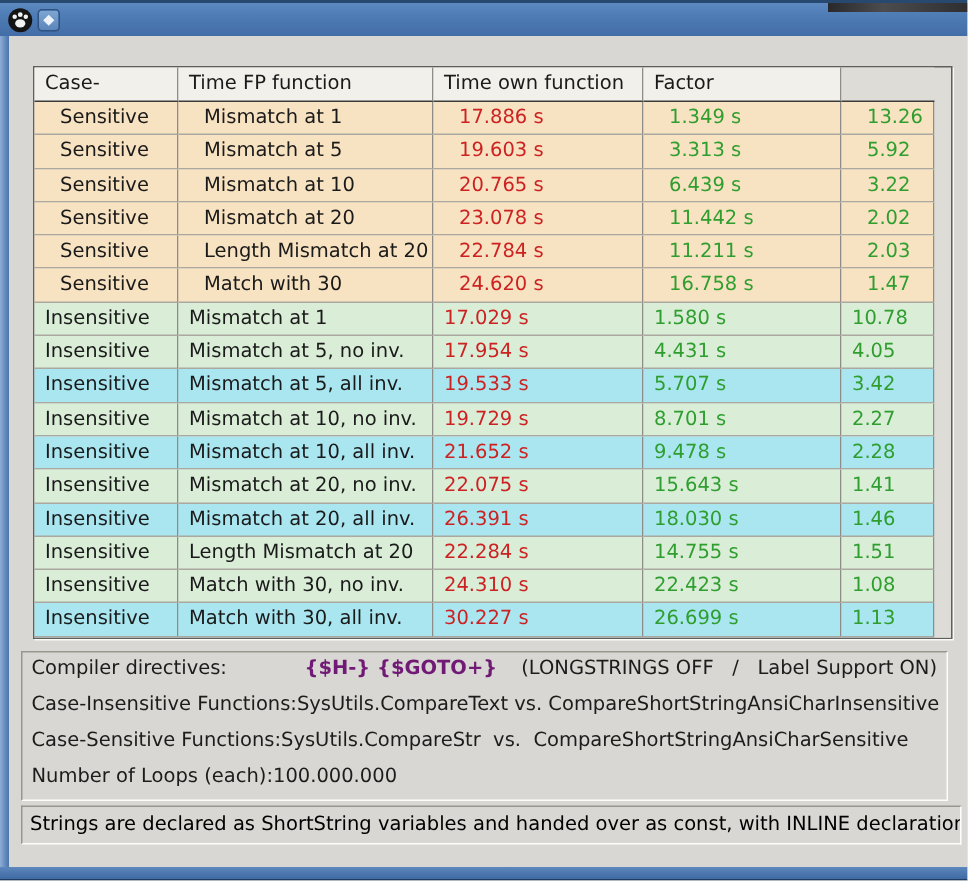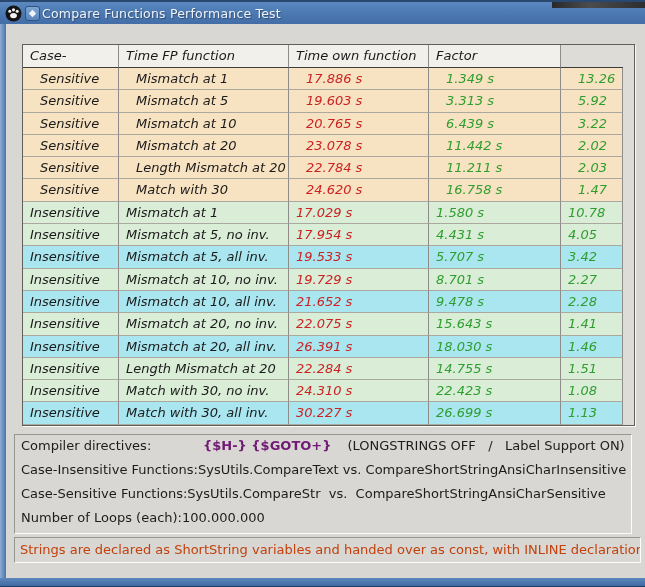--- a/index.html
+++ b/index.html
@@ -37,21 +37,21 @@
     position:absolute;left:0;top:578px;width:645px;height:9px;
     background:linear-gradient(180deg,#5d88bd,#3e69a2);
     border-bottom:1px solid #1f3c63;box-sizing:border-box;
   }
   
   .grid{
     position:absolute;left:22px;top:44px;width:613px;height:382px;
     border:1px solid #5f5f5c;background:#dedcd7;box-sizing:border-box;
     box-shadow:1px 1px 0 #fbfaf6;
   }
-  .g-row{display:grid;grid-template-columns:96px 170px 140px 132px 62px 1fr;height:22.3px;font-style:italic;}
+  .g-row{display:grid;grid-template-columns:96px 170px 140px 132px 62px 1fr;height:22.3px;}
   .g-row.header{height:23px;}
   .cell{
     box-sizing:border-box;padding-left:7px;border-right:1px solid #8d8c88;
     border-bottom:1px solid #aaa89f;font-size:13px;line-height:21px;
     white-space:nowrap;overflow:hidden;color:#1a1a1a;
   }
   .header .cell{background:#f1f0ea;border-bottom:1px solid #3c3c3c;}
   .cell.filler{border-right:none;background:#dedcd7;border-bottom-color:#dedcd7;padding:0;}
   .header .cell.filler{background:#dedcd7;border-bottom:1px solid #3c3c3c;}
   .bg-tan  .cell:not(.filler){background:#f7e2c1;padding-left:17px;}
@@ -68,21 +68,21 @@
   .info-line{display:flex;align-items:flex-start;height:24px;font-size:13px;color:#1c1c1c;}
   .info-line span{white-space:pre;}
   .info-label{flex:0 0 158px;}
   .directives{color:#701a75;font-weight:bold;margin-left:24px;}
   .note{margin-left:16px;}
   
   .footer-panel{
     position:absolute;left:14px;top:537px;width:627px;height:26px;
     border:1px solid;border-color:#98978f #fdfdfb #fdfdfb #98978f;
     box-sizing:border-box;padding-left:5px;
-    font-size:13px;line-height:23px;color:#c2410c;
+    font-size:13px;line-height:23px;color:#000000;
     white-space:nowrap;overflow:hidden;
   }
 </style>
 </head>
 <body>
 
 <div class="window">
 
   <div class="titlebar">
     <span class="app-icon">
@@ -92,21 +92,20 @@
         <circle cx="8.5" cy="4.8" r="1.6" fill="#f2f2f2"></circle>
         <circle cx="12.2" cy="6.2" r="1.5" fill="#f2f2f2"></circle>
         <ellipse cx="8.5" cy="10.6" rx="3.4" ry="2.7" fill="#f2f2f2"></ellipse>
       </svg>
     </span>
     <span class="menu-btn">
       <svg width="13" height="13" viewBox="0 0 14 14">
         <polygon points="7,3 11,7 7,11 3,7" fill="#eef3fa"></polygon>
       </svg>
     </span>
-    <span class="title-text">Compare Functions Performance Test</span>
     <span class="bg-window-strip"></span>
   </div>
 
   <div class="left-border"></div>
   <div class="bottom-border"></div>
 
   <div class="grid" id="results-grid">
       <div class="g-row header">
         <span class="cell">Case-</span>
         <span class="cell">Time FP function</span>

